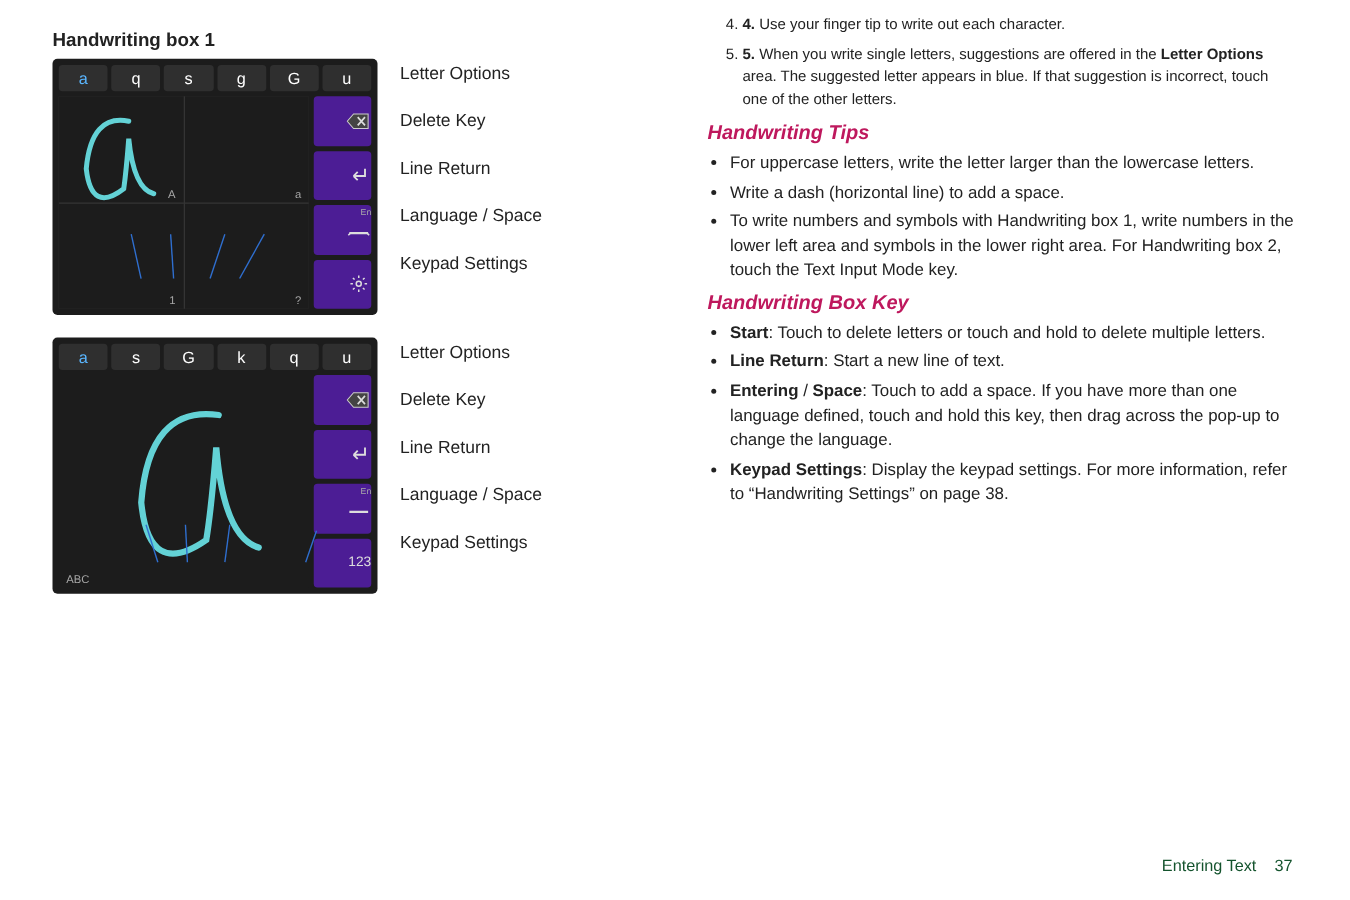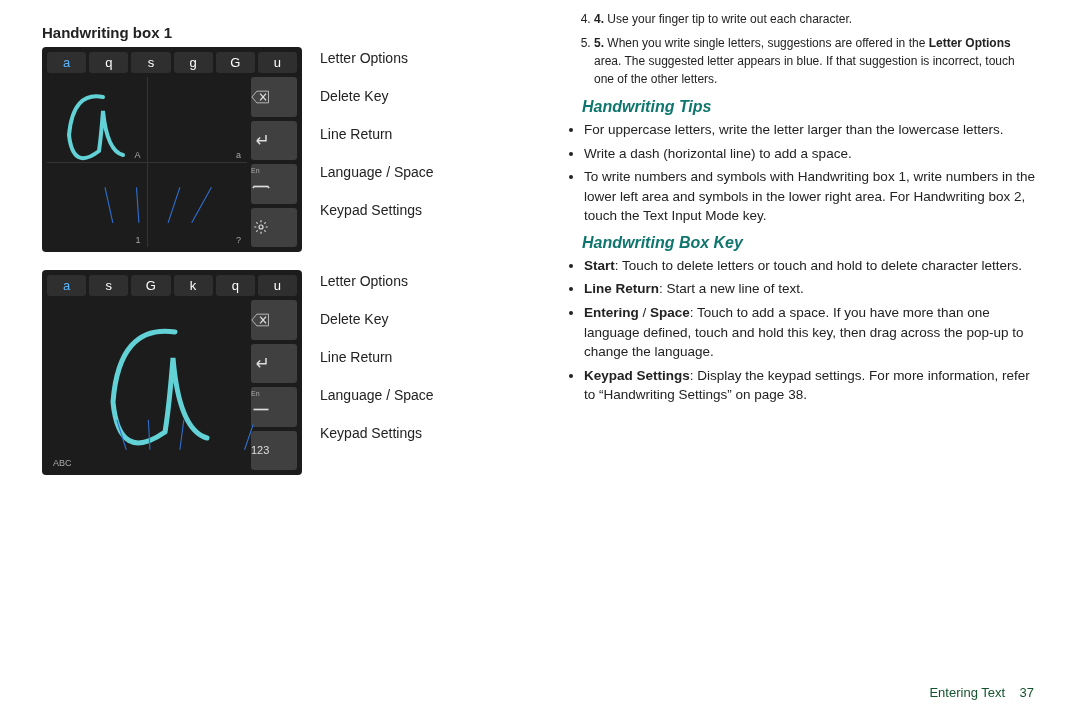--- a/index.html
+++ b/index.html
@@ -13,30 +13,30 @@
   .option-row{display:flex;gap:3px}
   .opt{flex:1;background:#2f2f2f;border-radius:3px;text-align:center;color:#fff;font-size:13px;padding:3px 0}
   .opt.blue{color:#5ab6ff}
   .body-row{flex:1;display:flex;gap:4px}
   .draw-area{flex:1;display:grid;grid-template-columns:1fr 1fr;grid-template-rows:1fr 1fr;gap:1px;background:#343434}
   .draw-area2{flex:1;background:#1c1c1c;position:relative}
   .cell{background:#1c1c1c;position:relative}
   .cell-label{position:absolute;font-size:9px;color:#a8a8a8;bottom:2px;right:6px}
   .abc-label{position:absolute;bottom:2px;left:6px;font-size:9px;color:#a8a8a8}
   .side-keys{width:46px;display:flex;flex-direction:column;gap:4px}
-  .skey{flex:1;border-radius:3px;background:#404040;display:flex;align-items:center;justify-content:flex-start;position:relative}
+  .skey{flex:1;border-radius:3px;background:#4c1d95;display:flex;align-items:center;justify-content:flex-end;position:relative}
   .skey svg{width:20px;height:16px}
   .key-lang-small{position:absolute;font-size:7px;color:#aaa;top:3px}
   .skey-text{color:#ddd;font-size:11px}
   .below-labels{display:flex;gap:32px;margin:-6px 0 14px 62px;font-size:14px}
   .below-labels.single{margin-left:80px}
   ol.steps{padding-left:28px;margin:0 0 10px 0}
   ol.steps li{font-size:12px;line-height:1.5;margin-bottom:6px}
   ol.steps li .num{font-weight:700}
-  .sub-head{color:#0f766e;font-weight:700;font-style:italic;font-size:16px;margin:6px 0 4px 16px}
+  .sub-head{color:#be185d;font-weight:700;font-style:italic;font-size:16px;margin:6px 0 4px 0}
   ul.bul{margin:4px 0 8px 0;padding-left:18px}
   ul.bul li{font-size:13.5px;line-height:1.45;margin-bottom:4px}
   .intro-line{font-size:14px;margin:4px 0 6px 0}
   .bold{font-weight:700}
   .ital{}
   .footer{position:absolute;bottom:20px;right:46px;font-size:13px;color:#14532d}
   .stroke{position:absolute}
   .callouts{display:flex;flex-direction:column;gap:22px;margin-top:3px}
   .callouts div{font-size:14px}
   .lead-lines{position:absolute;left:0;top:0;width:100%;height:100%;pointer-events:none}
@@ -188,21 +188,21 @@
 
     <p class="sub-head">Handwriting Tips</p>
     <ul class="bul">
       <li>For uppercase letters, write the letter larger than the lowercase letters.</li>
       <li>Write a dash (horizontal line) to add a space.</li>
       <li>To write numbers and symbols with Handwriting box 1, write numbers in the lower left area and symbols in the lower right area. For Handwriting box 2, touch the Text Input Mode key.</li>
     </ul>
 
     <p class="sub-head">Handwriting Box Key</p>
     <ul class="bul">
-      <li><span class="bold">Start</span><span>: Touch to delete letters or touch and hold to delete character letters.</span></li>
+      <li><span class="bold">Start</span><span>: Touch to delete letters or touch and hold to delete multiple letters.</span></li>
       <li><span class="bold">Line Return</span><span>: Start a new line of text.</span></li>
       <li><span class="bold">Entering</span> / <span class="bold">Space</span><span>: Touch to add a space. If you have more than one language defined, touch and hold this key, then drag across the pop-up to change the language.</span></li>
       <li><span class="bold">Keypad Settings</span><span>: Display the keypad settings. For more information, refer to </span><span class="ital">“Handwriting Settings”</span><span> on page 38.</span></li>
     </ul>
   </div>
 </div>
 
 <div class="footer">
   <span>Entering Text</span>&nbsp;&nbsp;&nbsp;&nbsp;<span>37</span>
 </div>

